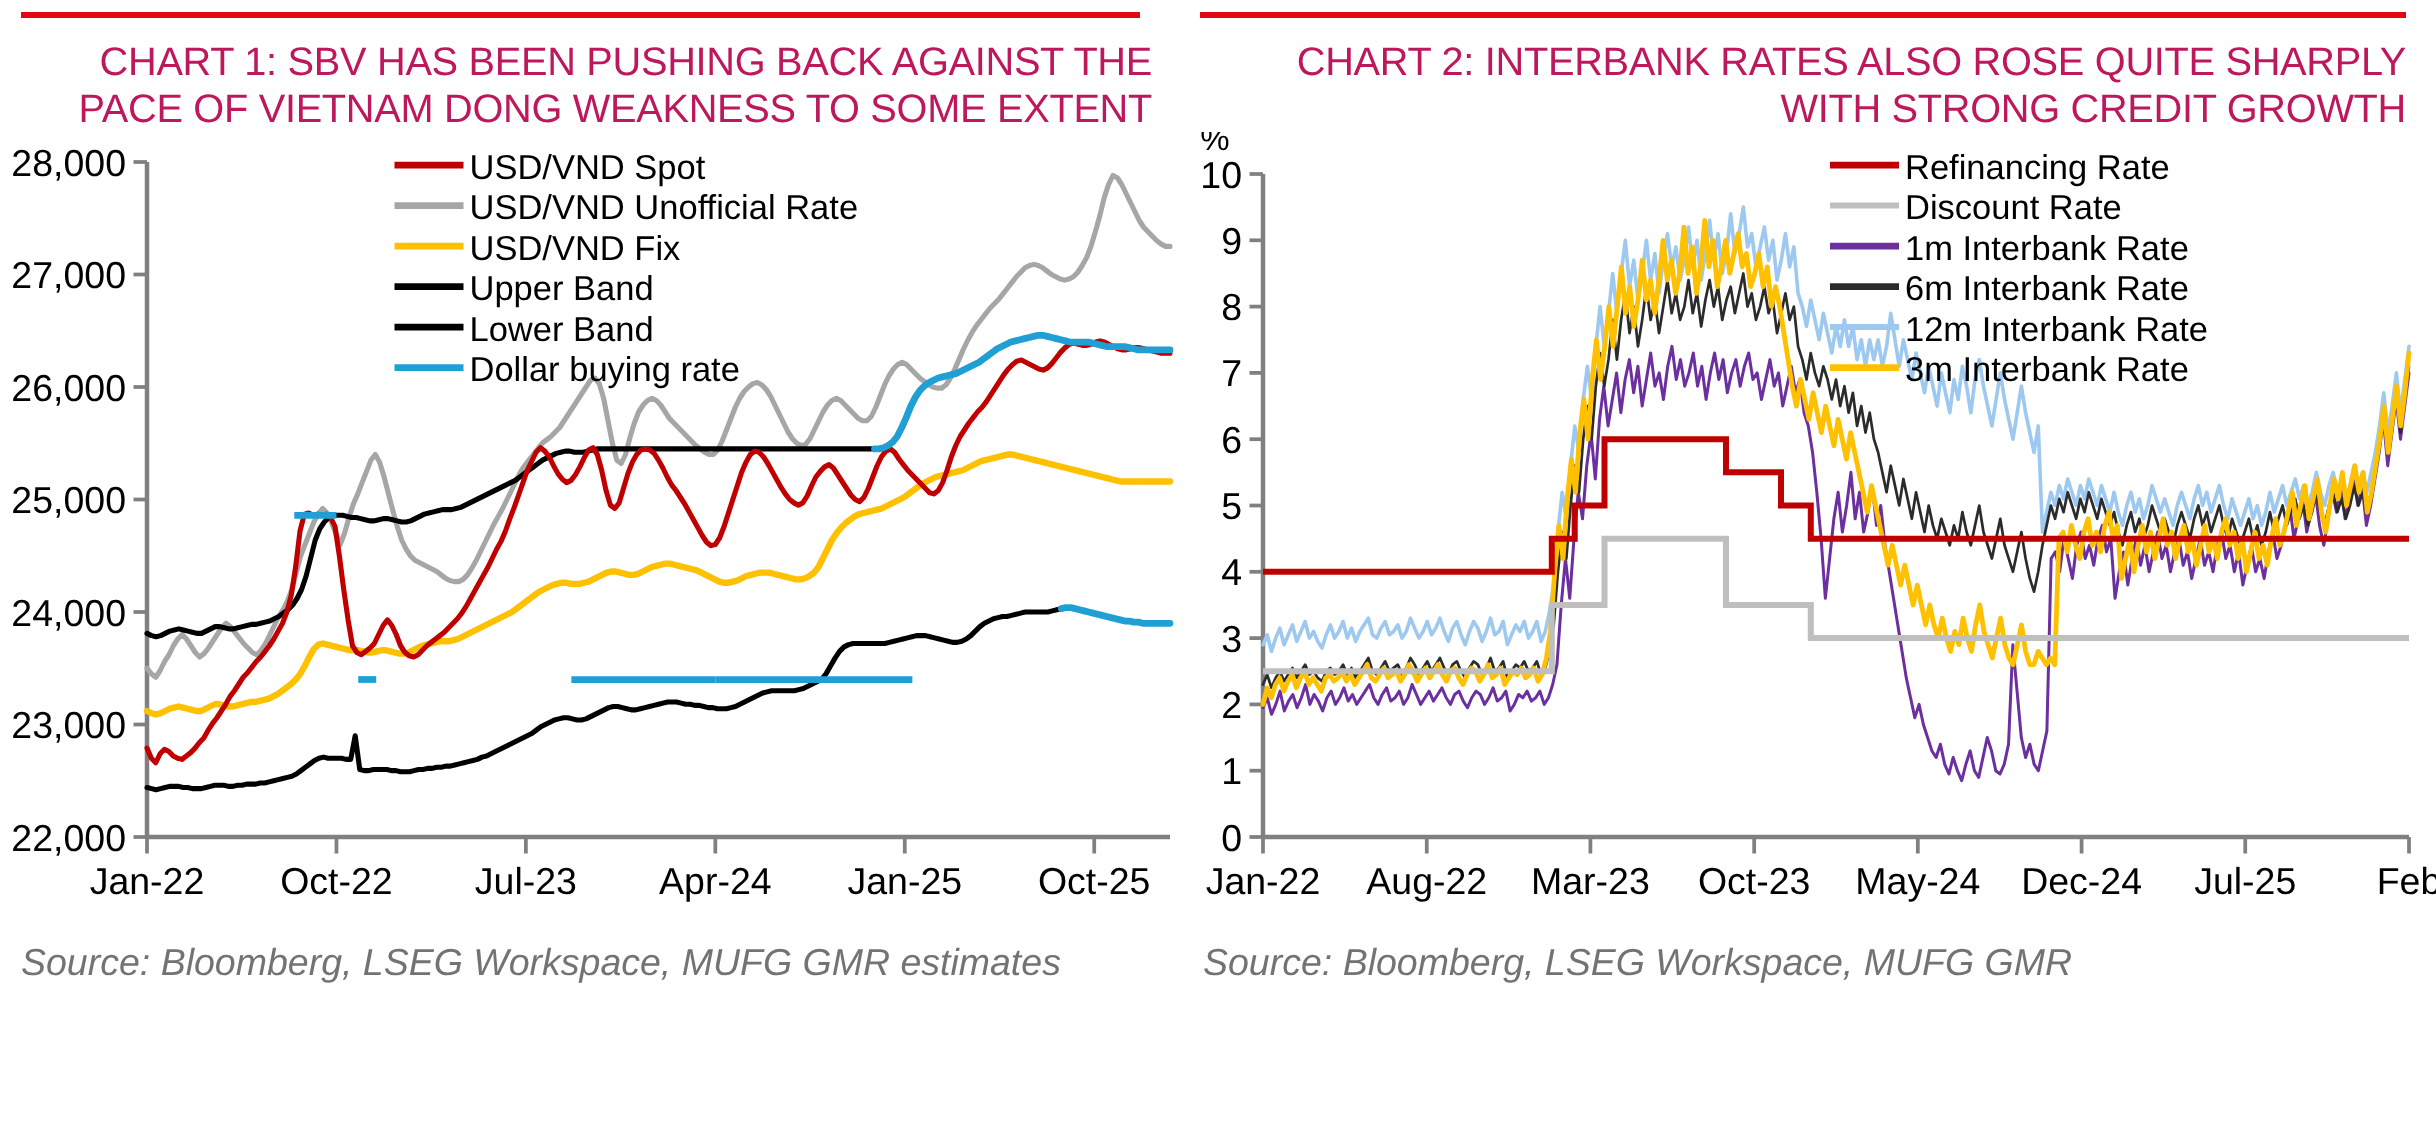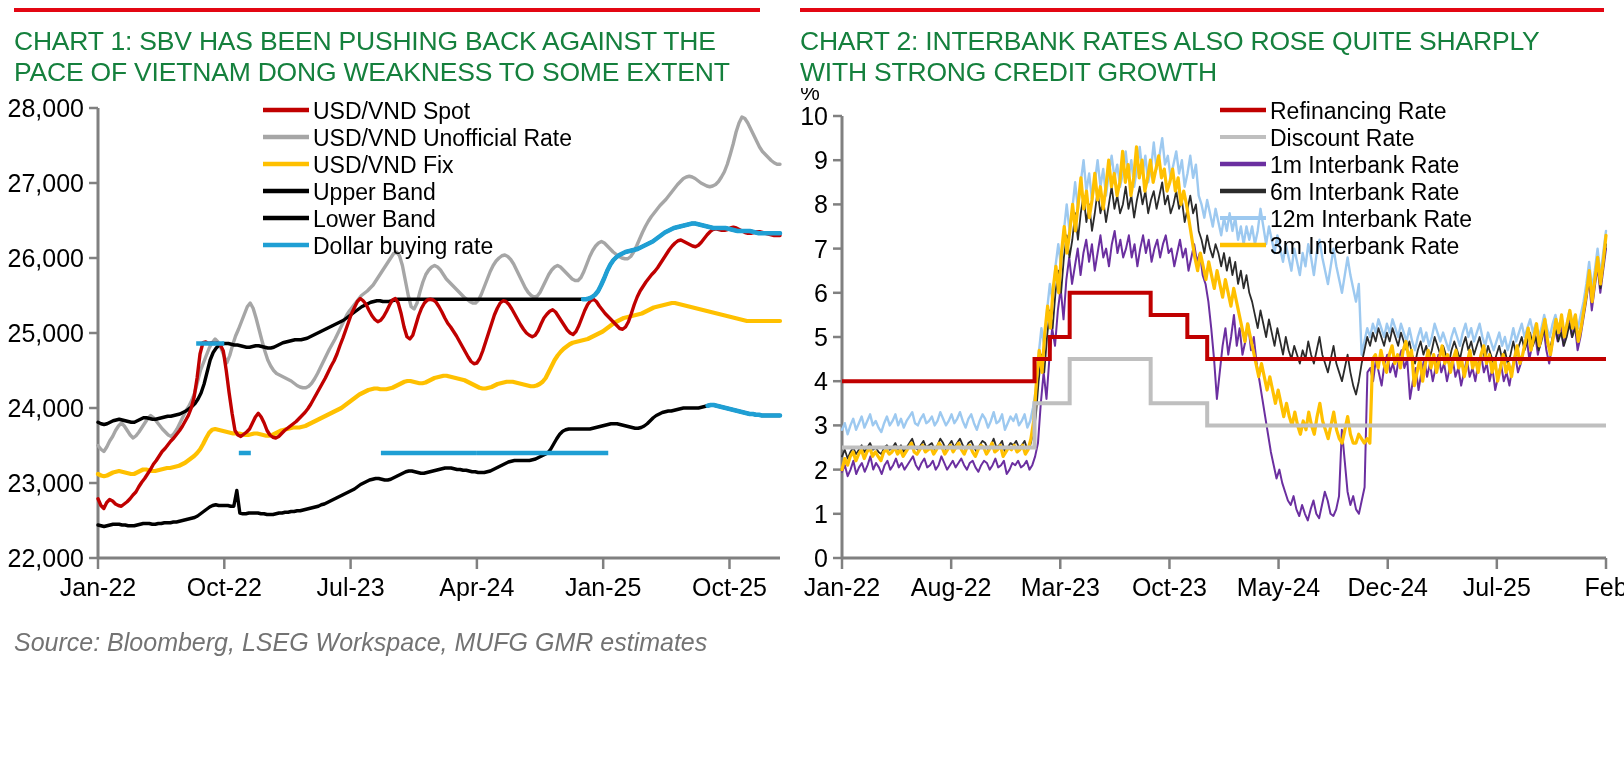--- a/index.html
+++ b/index.html
@@ -4,22 +4,22 @@
 <style>
   html,body{margin:0;padding:0;background:#ffffff;}
   body{width:1624px;height:762px;font-family:"Liberation Sans",sans-serif;color:#000;overflow:hidden;}
   .page{width:1624px;height:762px;display:flex;box-sizing:border-box;}
   .panel{position:relative;box-sizing:border-box;}
   .panel.left{width:790px;padding:0 14px 0 0;}
   .panel.right{width:834px;padding:0 0 0 0;}
   .rule{height:4px;background:#E30613;margin:8px 0 0 0;}
   .panel.left .rule{margin-left:14px;margin-right:16px;}
   .panel.right .rule{margin-left:10px;margin-right:20px;}
-  .chart-title{color:#15803d;font-size:26.5px;line-height:1.17;font-weight:400;
-    letter-spacing:-0.2px;margin:14px 0 0 0;}
+  .chart-title{color:#be185d;font-size:26.5px;line-height:1.17;font-weight:400;
+    letter-spacing:-0.2px;margin:14px 0 0 0;text-align:right;}
   .panel.left .chart-title{padding-left:14px;padding-right:8px;}
   .panel.right .chart-title{padding-left:10px;padding-right:20px;}
   .plot-wrap{position:relative;}
   .source{font-style:italic;font-size:25px;color:#737373;white-space:nowrap;}
   .panel.left .source{padding-left:14px;}
   .panel.right .source{padding-left:12px;}
   svg{display:block;}
   text{font-family:"Liberation Sans",sans-serif;}
   .axis-label{font-size:25px;fill:#000;}
   .legend-label{font-size:23px;fill:#000;}
@@ -158,15 +158,16 @@
             <text x="480" y="85" class="legend-label">1m Interbank Rate</text>
             <line x1="430" y1="103" x2="476" y2="103" stroke="#2B2B2B" stroke-width="4.5" stroke-linecap="butt"></line>
             <text x="480" y="112" class="legend-label">6m Interbank Rate</text>
             <line x1="430" y1="130" x2="476" y2="130" stroke="#9DC9F0" stroke-width="4" stroke-linecap="butt"></line>
             <text x="480" y="139" class="legend-label">12m Interbank Rate</text>
             <line x1="430" y1="157" x2="476" y2="157" stroke="#FFC000" stroke-width="4.5" stroke-linecap="butt"></line>
             <text x="480" y="166" class="legend-label">3m Interbank Rate</text>
           </g>
         </svg>
     </div>
+    <div class="source">Source: Bloomberg, LSEG Workspace, MUFG GMR</div>
   </div>
 
 </div>
 
 </body></html>

